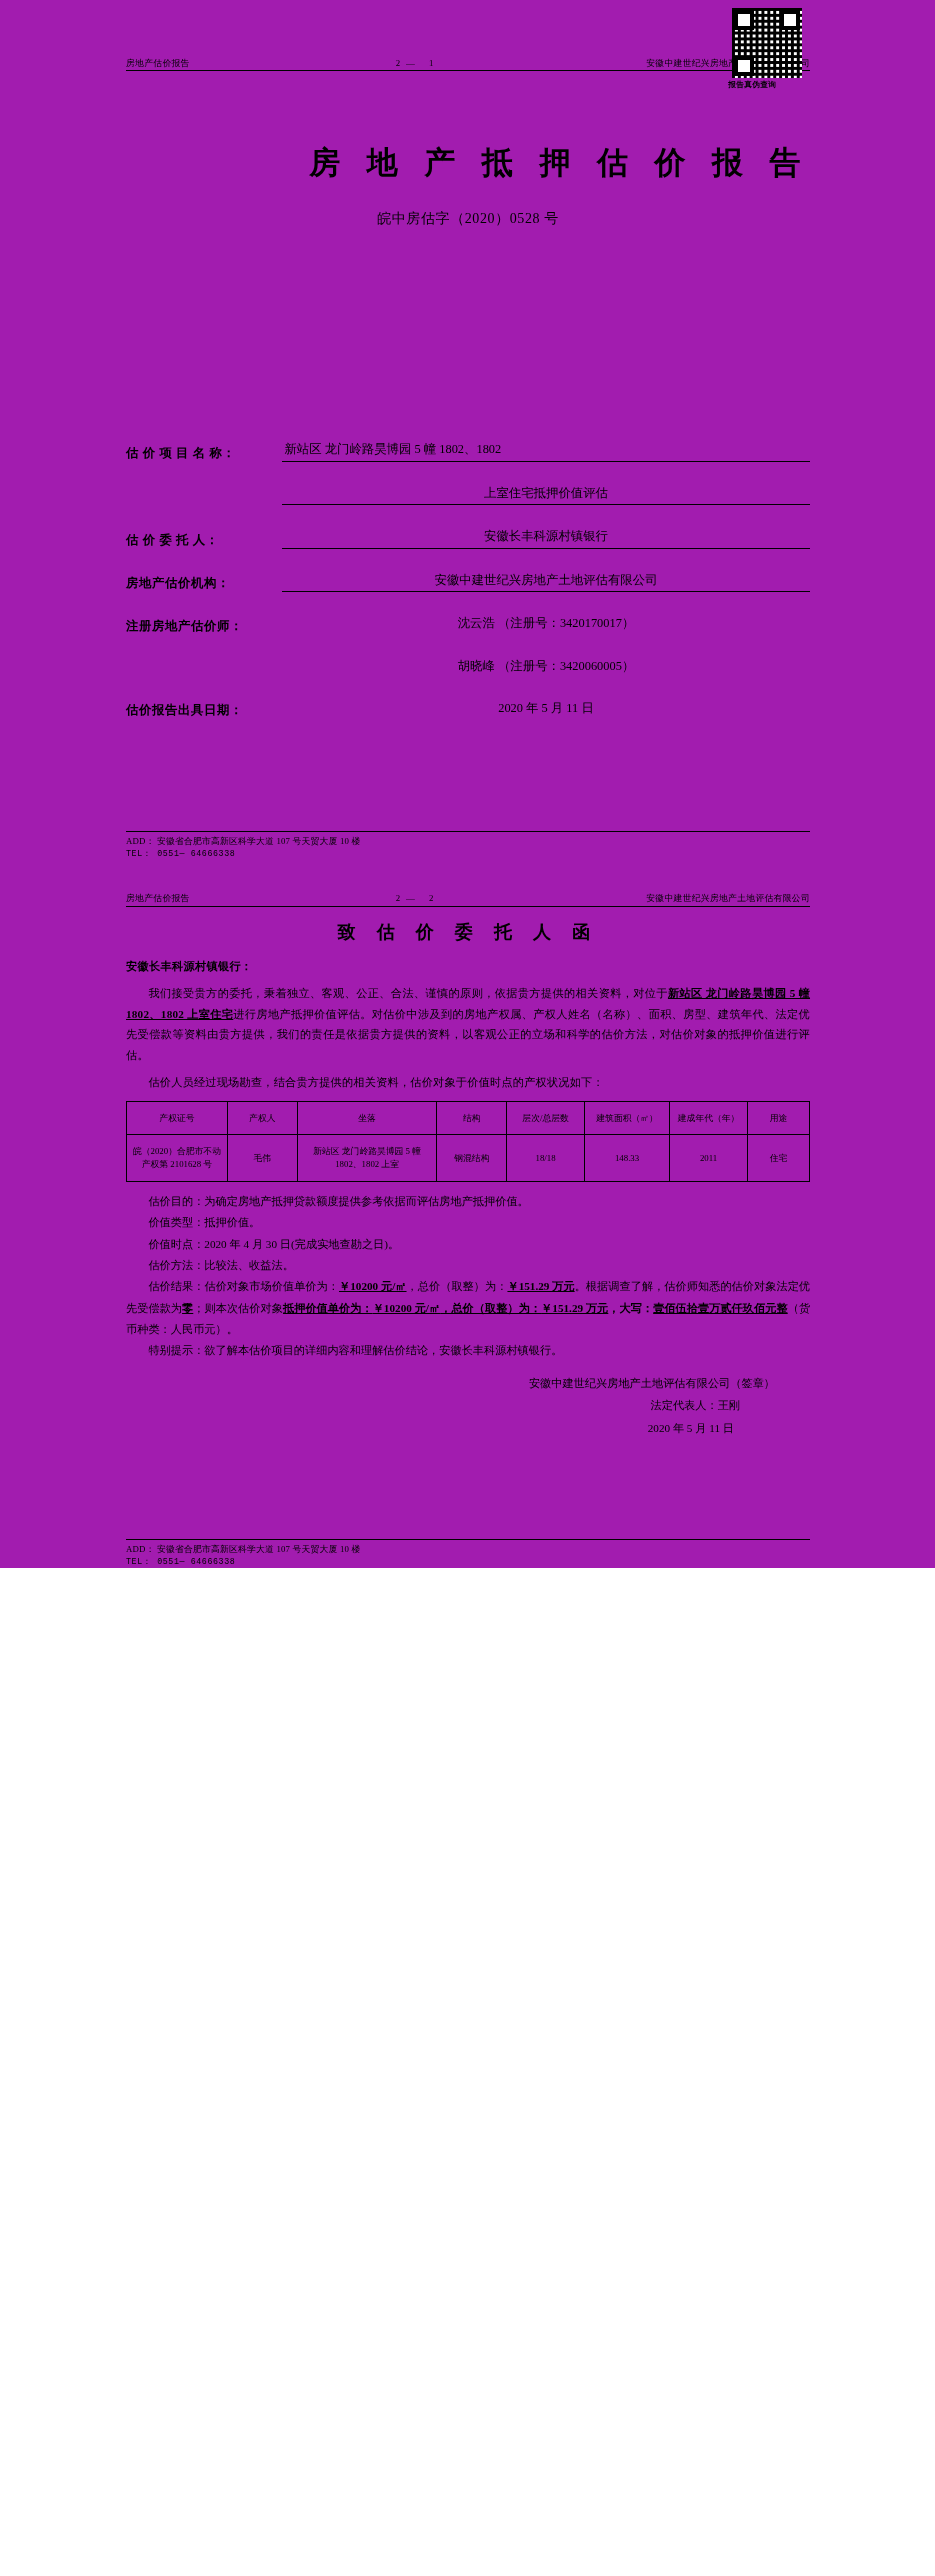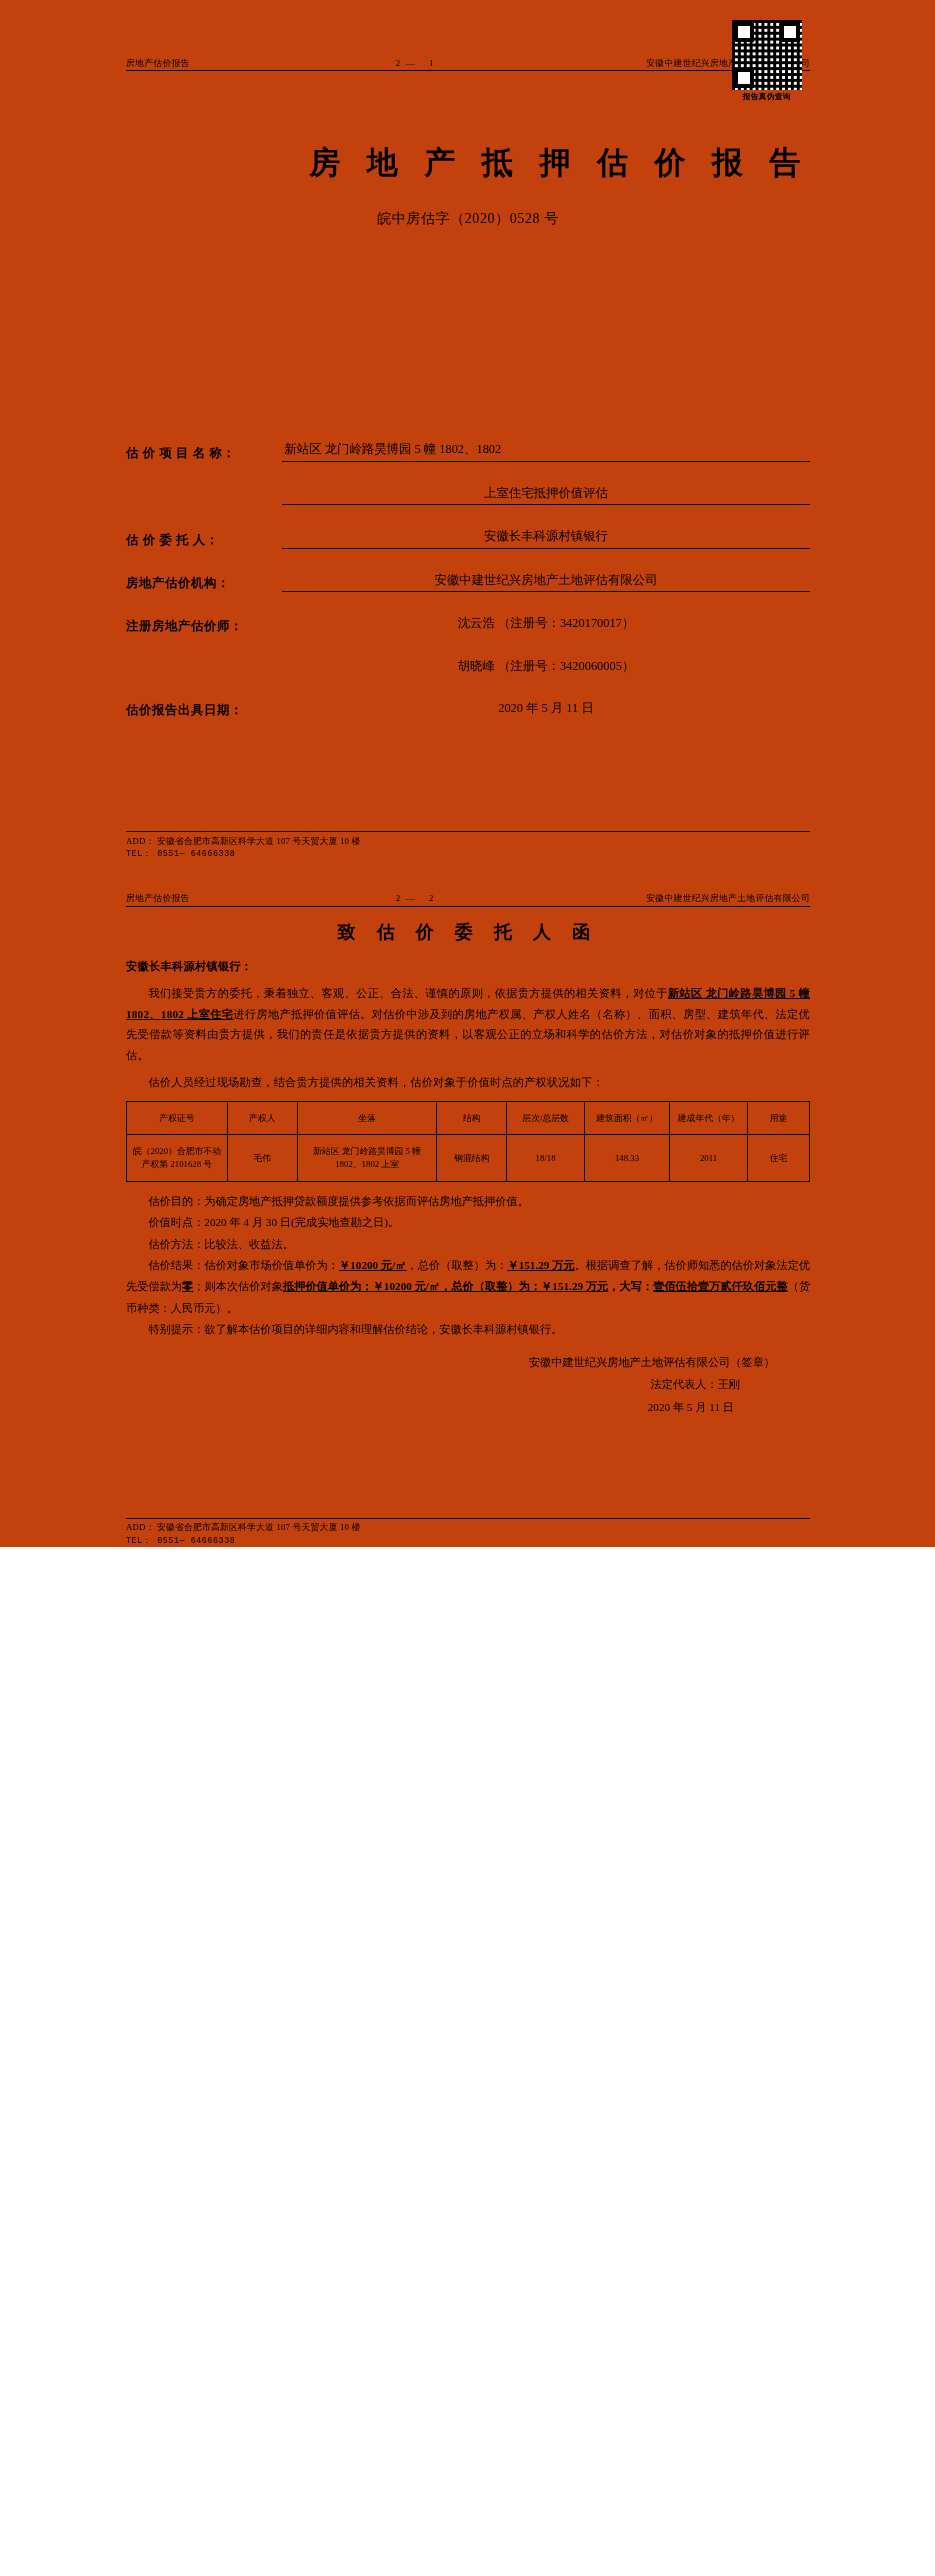--- a/index.html
+++ b/index.html
@@ -8,21 +8,21 @@
     background: #ffffff;
   }
   body {
     font-family: "Liberation Serif", "DejaVu Serif", serif;
     color: #000000;
     width: 936px;
   }
   .page {
     width: 936px;
     position: relative;
-    background: #c2410c;
+    background: #a21caf;
   }
   .sheet {
     width: 684px;
     margin: 0 auto;
     position: relative;
   }
 
   
   .runhead {
     display: flex;
@@ -50,23 +50,22 @@
     padding-top: 2.4px;
     letter-spacing: 0.2px;
     margin-top: 12px;
   }
   .runfoot .tel { font-family: "Liberation Mono", monospace; font-size: 8.3px; letter-spacing: 0.6px;}
 
   
   .qr-wrap {
     position: absolute;
     right: 4.7px;
-    top: 20px;
+    top: 8px;
     width: 77px;
-    text-align: center;
   }
   .qr {
     width: 70px;
     height: 70px;
     margin: 0 auto;
     background-image:
       linear-gradient(90deg, #000 50%, transparent 50%),
       linear-gradient(#000 50%, transparent 50%);
     background-size: 5.9px 5.9px, 5.9px 5.9px;
     background-color: #fff;
@@ -313,20 +312,23 @@
           <td>2011</td>
           <td>住宅</td>
         </tr>
       </tbody>
     </table>
 
     <p class="kv">
       <span class="k">估价目的：</span><span>为确定房地产抵押贷款额度提供参考依据而评估房地产抵押价值。</span>
     </p>
     <p class="kv">
+      <span class="k">价值类型：</span><span>抵押价值。</span>
+    </p>
+    <p class="kv">
       <span class="k">价值时点：</span><span>2020 年 4 月 30 日(完成实地查勘之日)。</span>
     </p>
     <p class="kv">
       <span class="k">估价方法：</span><span>比较法、收益法。</span>
     </p>
 
     <p class="kv">
       <span class="k">估价结果：</span><span>估价对象市场价值单价为：</span><span class="bu">￥10200 元/㎡</span><span>，总价（取整）为：</span><span class="bu">￥151.29 万元</span><span>。根据调查了解，估价师知悉的估价对象法定优先受偿款为</span><span class="bu">零</span><span>；则本次估价对象</span><span class="bu">抵押价值单价为：</span><span class="bu">￥10200 元/㎡</span><span class="bu">，总价（取整）为：</span><span class="bu">￥151.29 万元</span><span class="b">，大写：</span><span class="bu">壹佰伍拾壹万贰仟玖佰元整</span><span>（货币种类：人民币元）。</span>
     </p>
 

